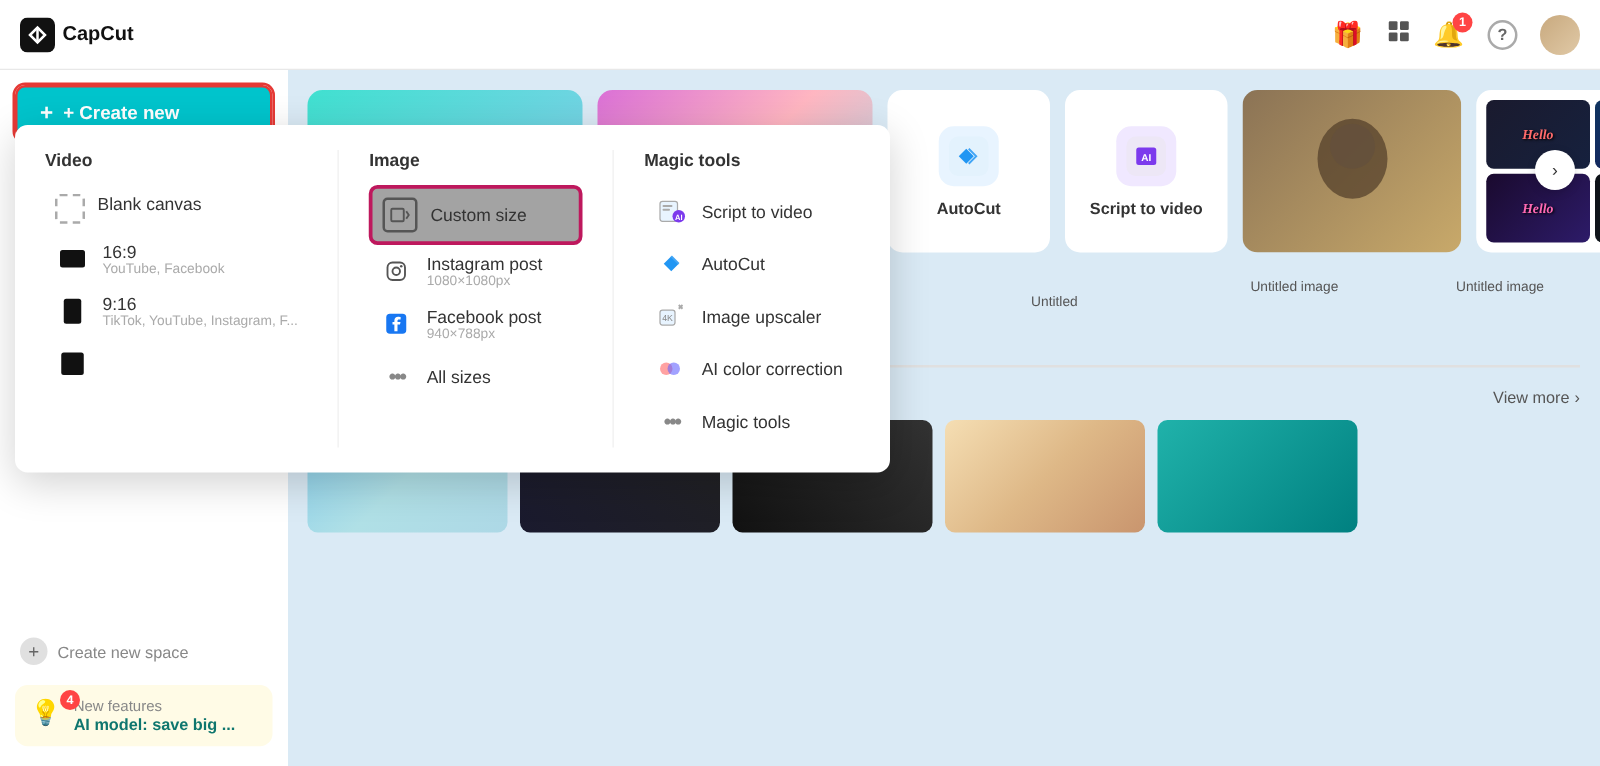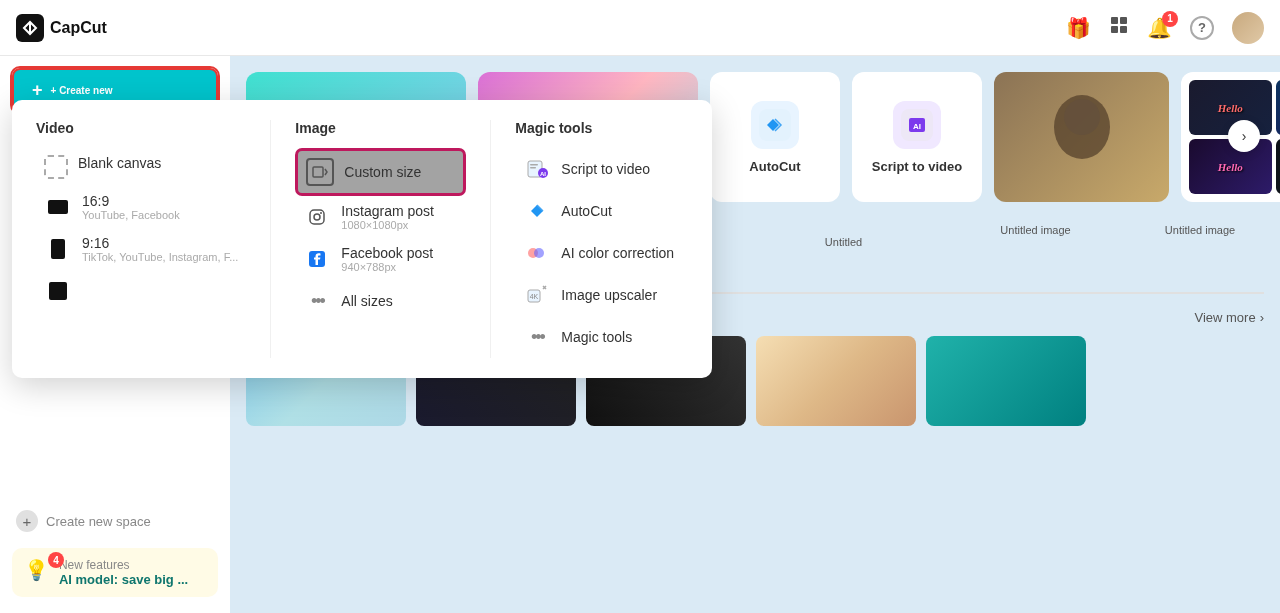--- a/index.html
+++ b/index.html
@@ -496,21 +496,21 @@
     <div class="topbar-icon-btn">
       <span style="width:24px;height:24px;border:2px solid #aaa;border-radius:50%;display:flex;align-items:center;justify-content:center;font-size:13px;font-weight:700;color:#666;">?</span>
     </div>
     <div class="avatar"></div>
   </div>
 </div>
 
 <div class="sidebar">
   <button class="create-new-btn">
     <span style="font-size:18px;font-weight:700;">+</span>
-    <span style="font-size:10px;">+ Create new</span>
+    <span style="font-size:15px;">+ Create new</span>
   </button>
 
   <div class="sidebar-bottom">
     <div class="create-space-btn">
       <div class="space-plus">+</div>
       <span>Create new space</span>
     </div>
     <div class="new-features-card">
       <div style="position:relative;">
         <span class="nf-icon">💡</span>
@@ -750,39 +750,39 @@
             <path d="M6 12 L12 6 L18 12 L12 18 Z" fill="#2196F3"></path>
             <path d="M12 6 L18 12" stroke="#42a5f5" stroke-width="1.5"></path>
           </svg>
         </div>
         <span>AutoCut</span>
       </div>
 
       <div class="dropdown-item">
         <div class="dropdown-item-icon">
           <svg width="24" height="24" viewBox="0 0 24 24" fill="none">
-            <circle cx="8" cy="12" r="5" fill="rgba(255,100,100,0.6)"></circle>
-            <circle cx="14" cy="12" r="5" fill="rgba(100,100,255,0.6)"></circle>
-          </svg>
-        </div>
-        <span>AI color correction</span>
-      </div>
-
-      <div class="dropdown-item">
-        <div class="dropdown-item-icon">
-          <svg width="24" height="24" viewBox="0 0 24 24" fill="none">
             <rect x="3" y="7" width="12" height="12" rx="2" fill="#e8f4ff" stroke="#aaa" stroke-width="1"></rect>
             <text x="9" y="16" text-anchor="middle" font-size="7" fill="#888">4K</text>
             <path d="M18 3 L21 6 M21 3 L18 6" stroke="#aaa" stroke-width="1.5"></path>
           </svg>
         </div>
         <span>Image upscaler</span>
       </div>
 
       <div class="dropdown-item">
         <div class="dropdown-item-icon">
+          <svg width="24" height="24" viewBox="0 0 24 24" fill="none">
+            <circle cx="8" cy="12" r="5" fill="rgba(255,100,100,0.6)"></circle>
+            <circle cx="14" cy="12" r="5" fill="rgba(100,100,255,0.6)"></circle>
+          </svg>
+        </div>
+        <span>AI color correction</span>
+      </div>
+
+      <div class="dropdown-item">
+        <div class="dropdown-item-icon">
           <span style="font-size:18px;color:#888;letter-spacing:-2px;">•••</span>
         </div>
         <span>Magic tools</span>
       </div>
     </div>
   </div>
 </div>
 
 </body></html>

